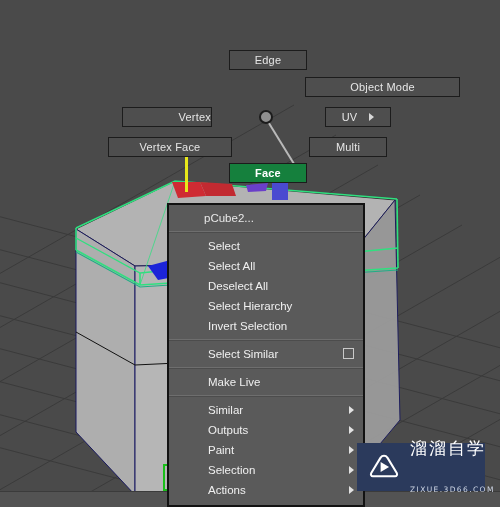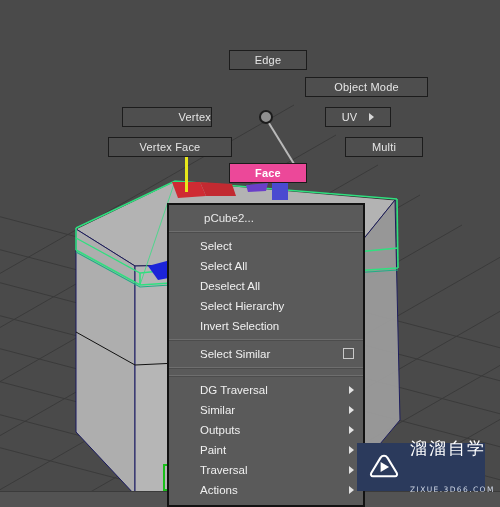--- a/index.html
+++ b/index.html
@@ -64,21 +64,21 @@
     color: #e6e6e6;
     font-size: 11px;
     line-height: 18px;
     height: 20px;
     text-align: center;
     white-space: nowrap;
     pointer-events: auto;
     letter-spacing: .2px;
   }
   .mm-btn.selected {
-    background: #ec4899;
+    background: #15803d;
     border-color: #1b1b1b;
     color: #ffffff;
     font-weight: bold;
   }
   .mm-btn .submenu-arrow {
     display: inline-block;
     width: 0;
     height: 0;
     border-top: 4px solid transparent;
     border-bottom: 4px solid transparent;
@@ -122,21 +122,21 @@
   .cm-sep {
     height: 1px;
     background: #6e6e6e;
     border-bottom: 1px solid #4c4c4c;
     margin: 0;
   }
   .cm-item {
     position: relative;
     color: #f0f0f0;
     font-size: 11.5px;
-    padding: 4px 0 4px 31px;
+    padding: 4px 0 4px 39px;
     white-space: nowrap;
     height: 12px;
     line-height: 12px;
   }
   .cm-item .arrow {
     position: absolute;
     right: 9px;
     top: 50%;
     margin-top: -4px;
     width: 0;
@@ -289,25 +289,25 @@
     <div class="bottom-bar"></div>
   </div>
 
   <div class="marking-menu">
     <svg class="mm-trail" width="500" height="220">
       <line id="mm-trail-line" x1="267" y1="120" x2="299" y2="172" stroke="#b9b9b9" stroke-width="2"></line>
     </svg>
     <div class="mm-hub" id="mm-hub" style="left: 259px; top: 110px;"></div>
     <div id="mm-items">
         <div class="mm-btn" style="left: 229px; top: 50px; width: 78px;"><span>Edge</span></div>
-        <div class="mm-btn" style="left: 305px; top: 77px; width: 123px;"><span>Object Mode</span></div>
+        <div class="mm-btn" style="left: 305px; top: 77px; width: 155px;"><span>Object Mode</span></div>
         <div class="mm-btn" style="left: 122px; top: 107px; width: 90px; text-align: right;"><span>Vertex</span></div>
         <div class="mm-btn" style="left: 325px; top: 107px; width: 66px;"><span>UV</span><span class="submenu-arrow"></span></div>
         <div class="mm-btn" style="left: 108px; top: 137px; width: 124px;"><span>Vertex Face</span></div>
-        <div class="mm-btn" style="left: 309px; top: 137px; width: 78px; margin-left: 36px;"><span>Multi</span></div>
+        <div class="mm-btn" style="left: 309px; top: 137px; width: 78px;"><span>Multi</span></div>
         <div class="mm-btn selected" style="left: 229px; top: 163px; width: 78px;"><span>Face</span></div>
       </div>
   </div>
 
   <div class="context-menu" id="context-menu" style="left: 167px; top: 203px; width: 198px; height: 304px;">
     <div class="cm-header">pCube2...</div>
     <div id="cm-body">
         <div class="cm-sep"></div>
         <div class="cm-pad-sm"></div>
         <div class="cm-item"><span>Select</span></div>
@@ -315,28 +315,28 @@
         <div class="cm-item"><span>Deselect All</span></div>
         <div class="cm-item"><span>Select Hierarchy</span></div>
         <div class="cm-item"><span>Invert Selection</span></div>
         <div class="cm-pad-sm"></div>
         <div class="cm-sep"></div>
         <div class="cm-pad-sm"></div>
         <div class="cm-item"><span>Select Similar</span><span class="checkbox"></span></div>
         <div class="cm-pad-sm"></div>
         <div class="cm-sep"></div>
         <div class="cm-pad-sm"></div>
+        <div class="cm-item"><span>Make Live</span></div>
         <div class="cm-pad-sm"></div>
         <div class="cm-sep"></div>
         <div class="cm-pad-sm"></div>
-        <div class="cm-item"><span>DG Traversal</span><span class="arrow"></span></div>
         <div class="cm-item"><span>Similar</span><span class="arrow"></span></div>
         <div class="cm-item"><span>Outputs</span><span class="arrow"></span></div>
         <div class="cm-item"><span>Paint</span><span class="arrow"></span></div>
-        <div class="cm-item"><span>Traversal</span><span class="arrow"></span></div>
+        <div class="cm-item"><span>Selection</span><span class="arrow"></span></div>
         <div class="cm-item"><span>Actions</span><span class="arrow"></span></div>
       </div>
   </div>
 
   <div class="watermark" id="watermark" style="left: 357px; top: 443px; width: 128px; height: 48px; background: rgb(43, 58, 92);">
     <svg class="wm-logo" viewBox="0 0 40 40">
       <path d="M7 9 L33 9 C35 9 36 11 35 13 L24 31 C22 34 18 34 16 31 L5 13 C4 11 5 9 7 9 Z" fill="none" stroke="#ffffff" stroke-width="2.4" stroke-linejoin="round" transform="rotate(180 20 20)"></path>
       <polygon points="16,14 16,26 26,20" fill="#ffffff"></polygon>
     </svg>
     <div class="wm-text">

